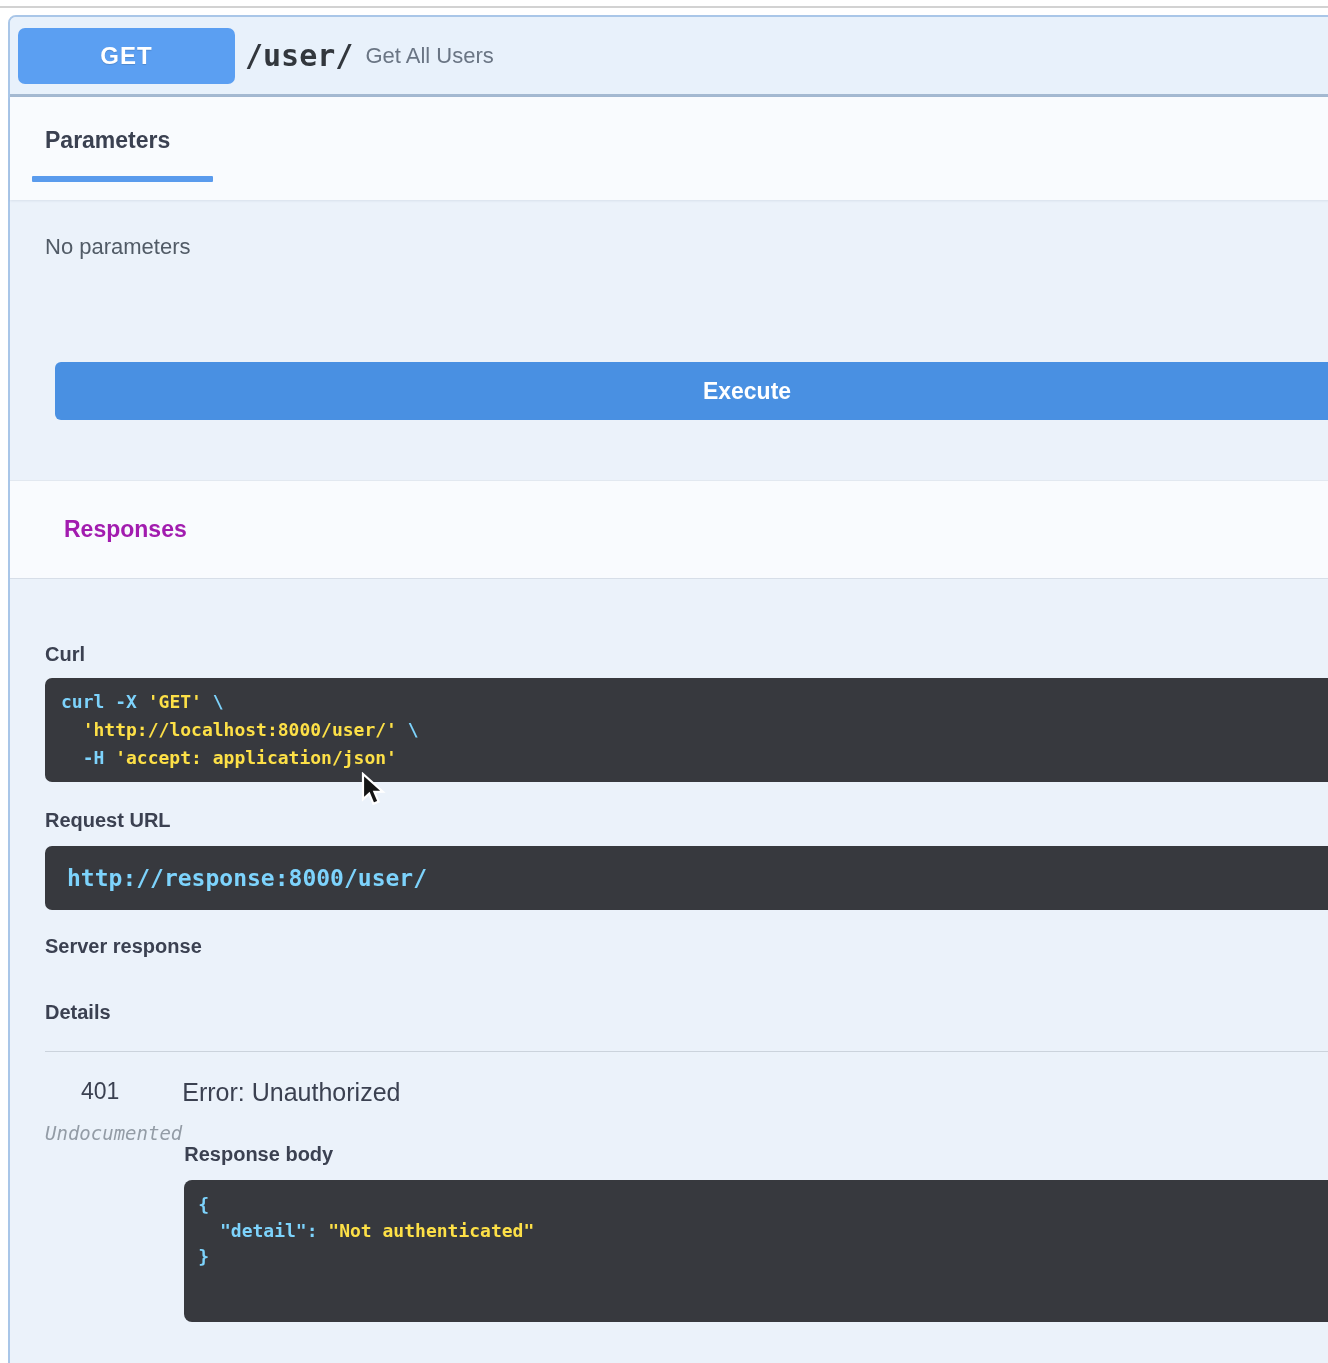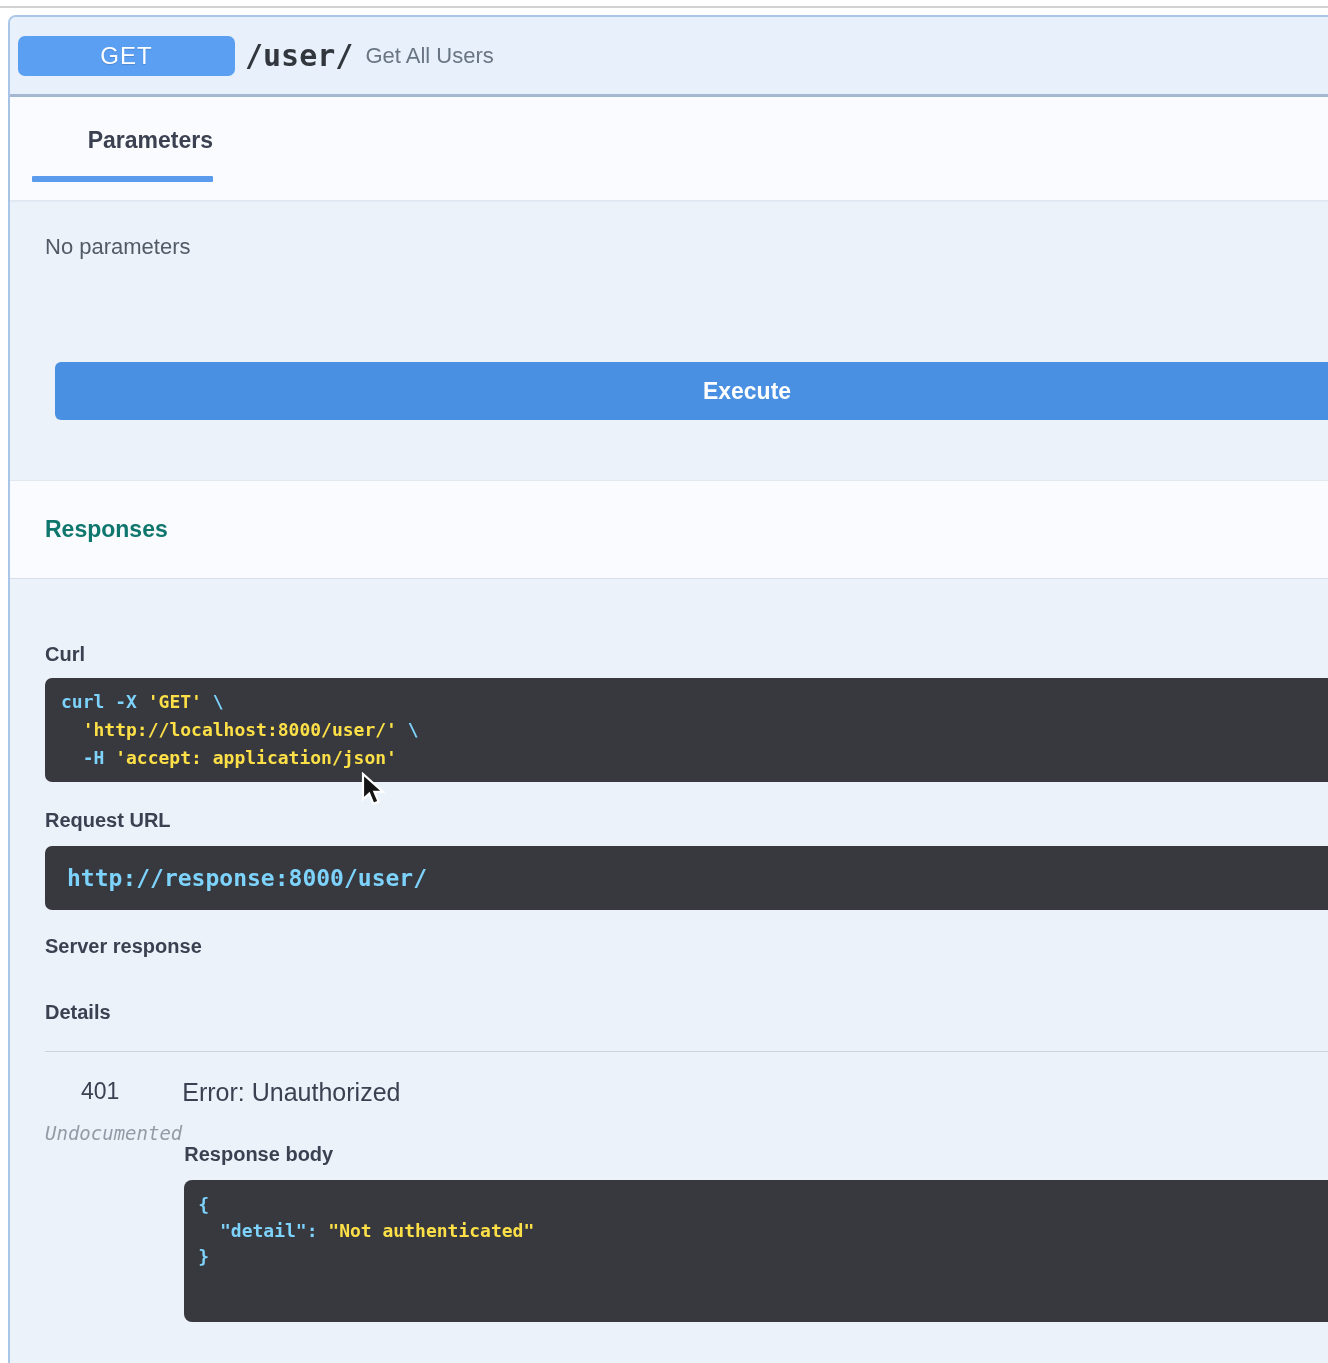--- a/index.html
+++ b/index.html
@@ -16,44 +16,44 @@
   }
 
   
   .opblock-header {
     position: absolute; top: 0; left: 0; right: 0; height: 80px;
     background: #e8f1fb; border-bottom: 3px solid #a4b9d1;
     display: flex; align-items: center; padding-left: 8px;
     border-radius: 6px 6px 0 0; cursor: pointer;
   }
   .method-badge {
-    width: 217px; height: 40px; border-radius: 7px; background: #5b9ff2;
-    color: #ffffff; font-weight: normal; font-size: 24px; letter-spacing: 1px;
+    width: 217px; height: 56px; border-radius: 7px; background: #5b9ff2;
+    color: #ffffff; font-weight: bold; font-size: 24px; letter-spacing: 1px;
     display: flex; align-items: center; justify-content: center;
     text-shadow: 0 1px 1px rgba(0,0,0,.15);
   }
   .endpoint-path {
     margin-left: 10px; font-family: "DejaVu Sans Mono", monospace;
     font-weight: bold; font-size: 30px; color: #32373d;
   }
   .endpoint-summary { margin-left: 12px; font-size: 22px; color: #6a7584; }
 
   
   .section-strip { position: absolute; left: 0; right: 0; background: #f9fbfe; }
   .params-strip { top: 80px; height: 103px; box-shadow: 0 1px 2px rgba(90,110,140,.12); }
   .tab { position: absolute; left: 22px; top: 30px; width: 181px; cursor: pointer; }
-  .tab-label { display: block; padding-left: 13px; font-weight: bold; font-size: 23px; color: #3b4151; text-align: right; }
+  .tab-label { display: block; padding-left: 13px; font-weight: bold; font-size: 23px; color: #3b4151; }
   .tab-underline { display: block; margin-top: 22px; width: 181px; height: 6px; background: #5a9bed; border-radius: 1px; }
 
   .responses-strip {
     top: 463px; height: 99px;
     border-top: 1px solid #e2e8f0; border-bottom: 1px solid #d7dee8;
     display: flex; align-items: center;
   }
-  .strip-title { padding-left: 35px; font-weight: bold; font-size: 23px; color: #0f766e; }
+  .strip-title { padding-left: 54px; font-weight: bold; font-size: 23px; color: #a21caf; }
 
   
   .params-body { position: absolute; top: 183px; left: 0; right: 0; height: 280px; }
   .no-params { margin: 34px 0 0 35px; font-size: 22px; color: #515b66; }
   .execute-btn {
     position: absolute; top: 162px; left: 45px; width: 1384px; height: 58px;
     background: #4990e2; border: none; border-radius: 6px;
     color: #ffffff; font-family: "Liberation Sans", sans-serif;
     font-weight: bold; font-size: 23px; cursor: pointer;
   }

